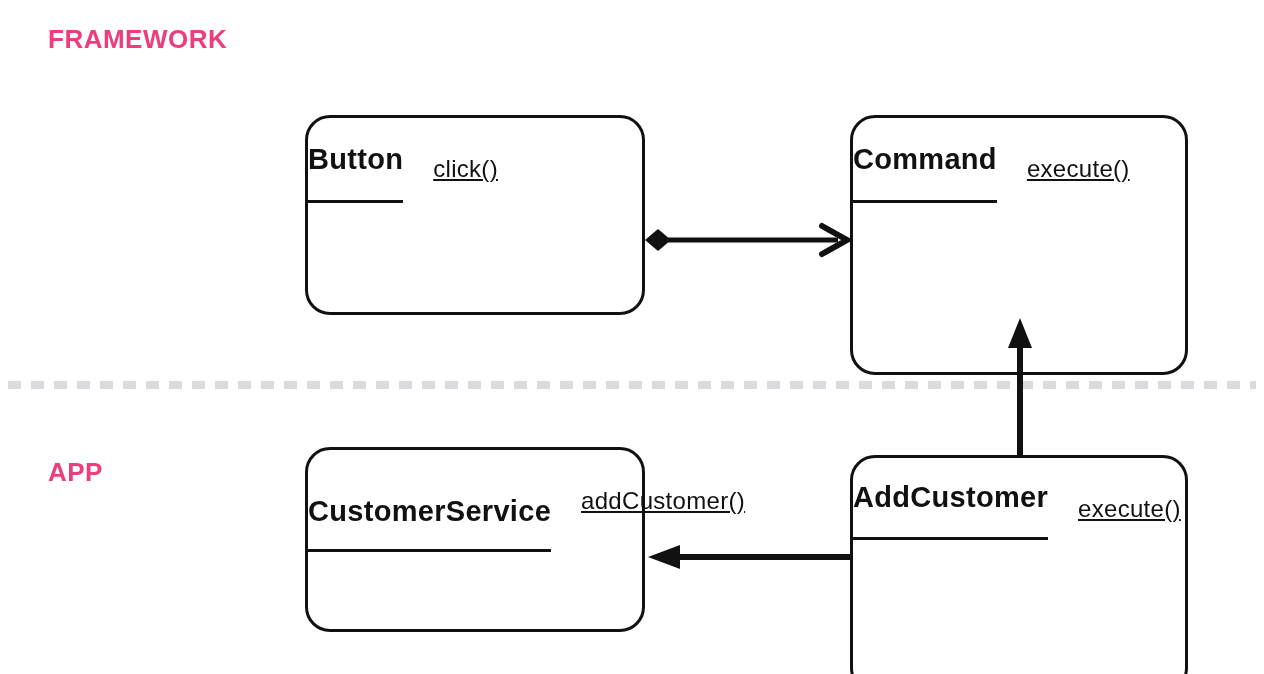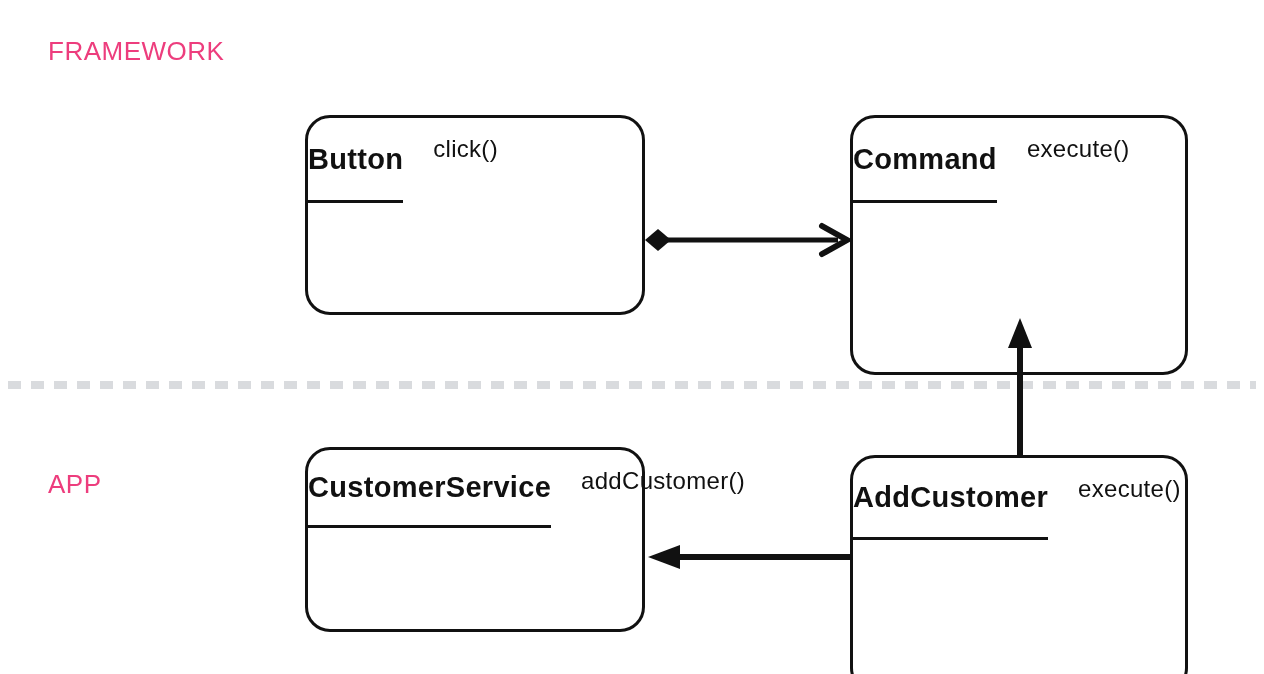--- a/index.html
+++ b/index.html
@@ -7,45 +7,44 @@
     --ink:#111111;
     --dash-gray:#D9DBDE;
     --bg:#FFFFFF;
   }
   html,body{margin:0;padding:0;background:var(--bg);}
   .stage{
     position:relative;width:1264px;height:674px;background:var(--bg);
     overflow:hidden;font-family:"Liberation Sans", sans-serif;color:var(--ink);
   }
   .section-label{
-    position:absolute;font-size:26px;font-weight:400;letter-spacing:0.5px;
+    position:absolute;font-size:26px;font-weight:700;letter-spacing:0.5px;
     color:var(--accent-pink);
-    margin-top:12px;
   }
   #lbl-framework{left:48px;top:24px;}
   #lbl-app{left:48px;top:457px;text-align:right;}
   .boundary{
     position:absolute;left:8px;top:381px;width:1248px;height:8px;
     background:repeating-linear-gradient(90deg,var(--dash-gray) 0 13px,transparent 13px 23px);
   }
   .class-box{
     position:absolute;background:#fff;border:3px solid var(--ink);
     border-radius:25px;display:flex;box-sizing:border-box;
   }
   .class-title{
     border-bottom:3px solid var(--ink);display:flex;align-items:center;justify-content:center;
     font-size:29px;font-weight:700;letter-spacing:0.3px;
   }
-  .class-methods{padding:17px 30px;font-size:24px;font-weight:500;letter-spacing:0.3px;}
+  .class-methods{padding:37px 30px;font-size:24px;font-weight:500;letter-spacing:0.3px;text-decoration:underline;}
   #box-button{left:305px;top:115px;width:340px;height:200px;}
   #box-button .class-title{height:82px;}
   #box-command{left:850px;top:115px;width:338px;height:260px;}
   #box-command .class-title{height:82px;}
   #box-customerservice{left:305px;top:447px;width:340px;height:185px;}
-  #box-customerservice .class-title{height:75px;}
+  #box-customerservice .class-title{height:75px;margin-top:24px;}
   #box-addcustomer{left:850px;top:455px;width:338px;height:238px;}
   #box-addcustomer .class-title{height:79px;}
   .arrows{position:absolute;left:0;top:0;pointer-events:none;}
 </style>
 </head>
 <body>
 
 <div class="stage">
 
   <div class="section-label" id="lbl-framework">FRAMEWORK</div>

